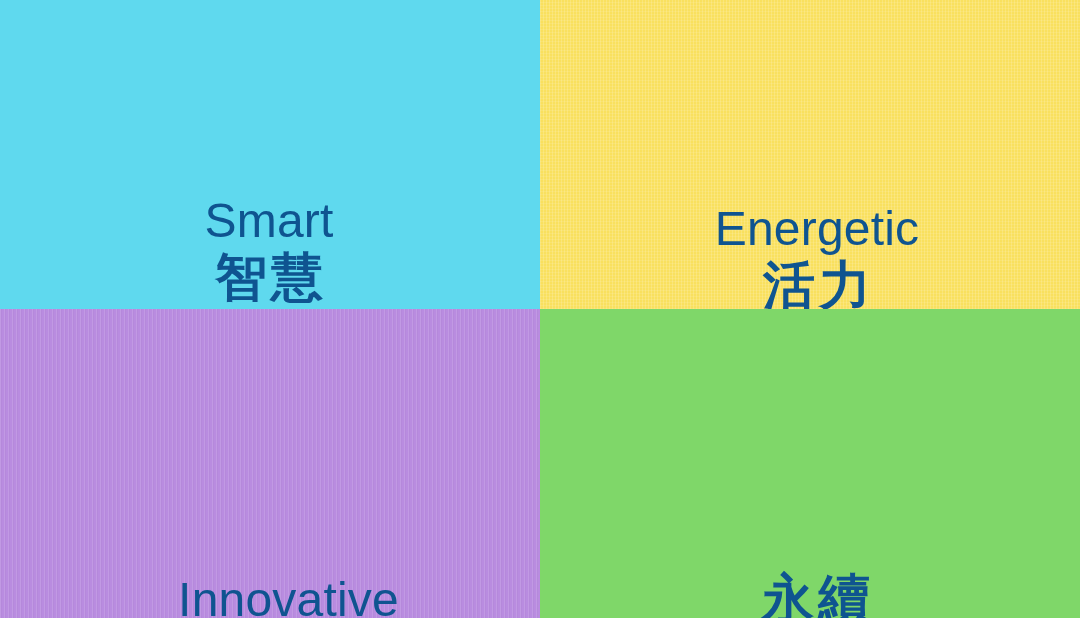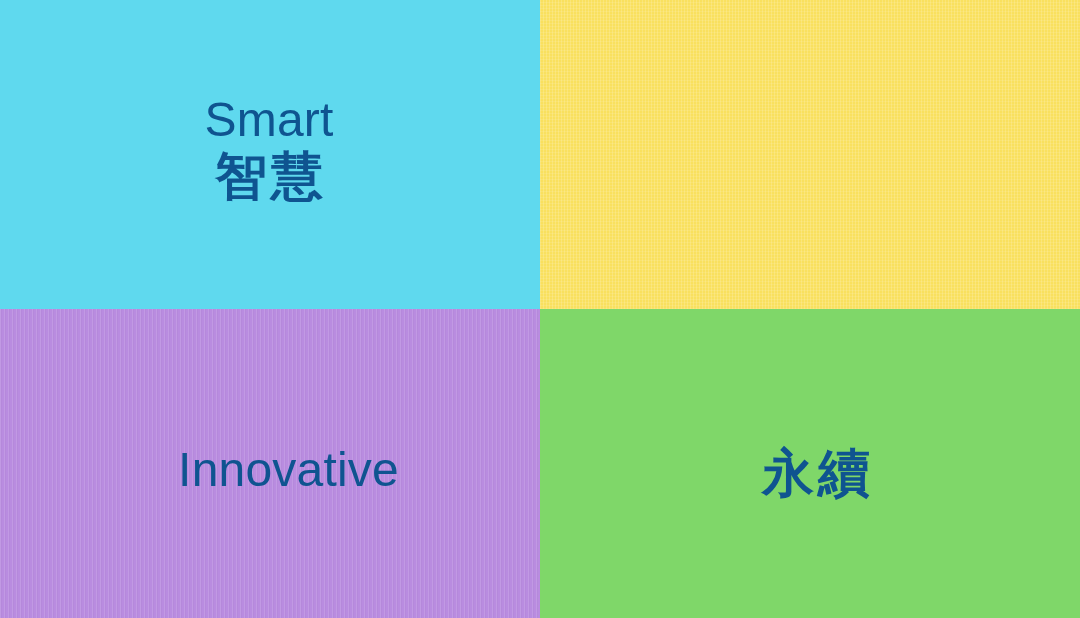--- a/index.html
+++ b/index.html
@@ -17,21 +17,21 @@
     grid-template-columns: 540px 540px;
     grid-template-rows: 309px 309px;
     font-family: "Liberation Sans", "DejaVu Sans", sans-serif;
   }
 
   .panel {
     position: relative;
     display: flex;
     flex-direction: column;
     align-items: center;
-    justify-content: center;
+    justify-content: flex-end;
     overflow: hidden;
   }
 
   
   .panel .texture {
     position: absolute;
     inset: 0;
     pointer-events: none;
     opacity: 0;
   }
@@ -103,20 +103,24 @@
   <div class="panel panel-smart" style="background-color: rgb(95, 217, 238); color: rgb(15, 84, 144);">
     <div class="texture"></div>
     <div class="textblock">
       <div class="label-en">Smart</div>
       <div class="label-zh">智慧</div>
     </div>
   </div>
 
   <div class="panel panel-energetic tex-dots" style="background-color: rgb(249, 224, 94); color: rgb(15, 84, 144);">
     <div class="texture"></div>
+    <div class="textblock">
+      <div class="label-en">Energetic</div>
+      <div class="label-zh">活力</div>
+    </div>
   </div>
 
   <div class="panel panel-innovative tex-lines" style="background-color: rgb(185, 140, 224); color: rgb(15, 84, 144); padding-left: 45px;">
     <div class="texture"></div>
     <div class="textblock">
       <div class="label-en">Innovative</div>
     </div>
   </div>
 
   <div class="panel panel-sustainable" style="background-color: rgb(127, 215, 105); color: rgb(15, 84, 144);">

